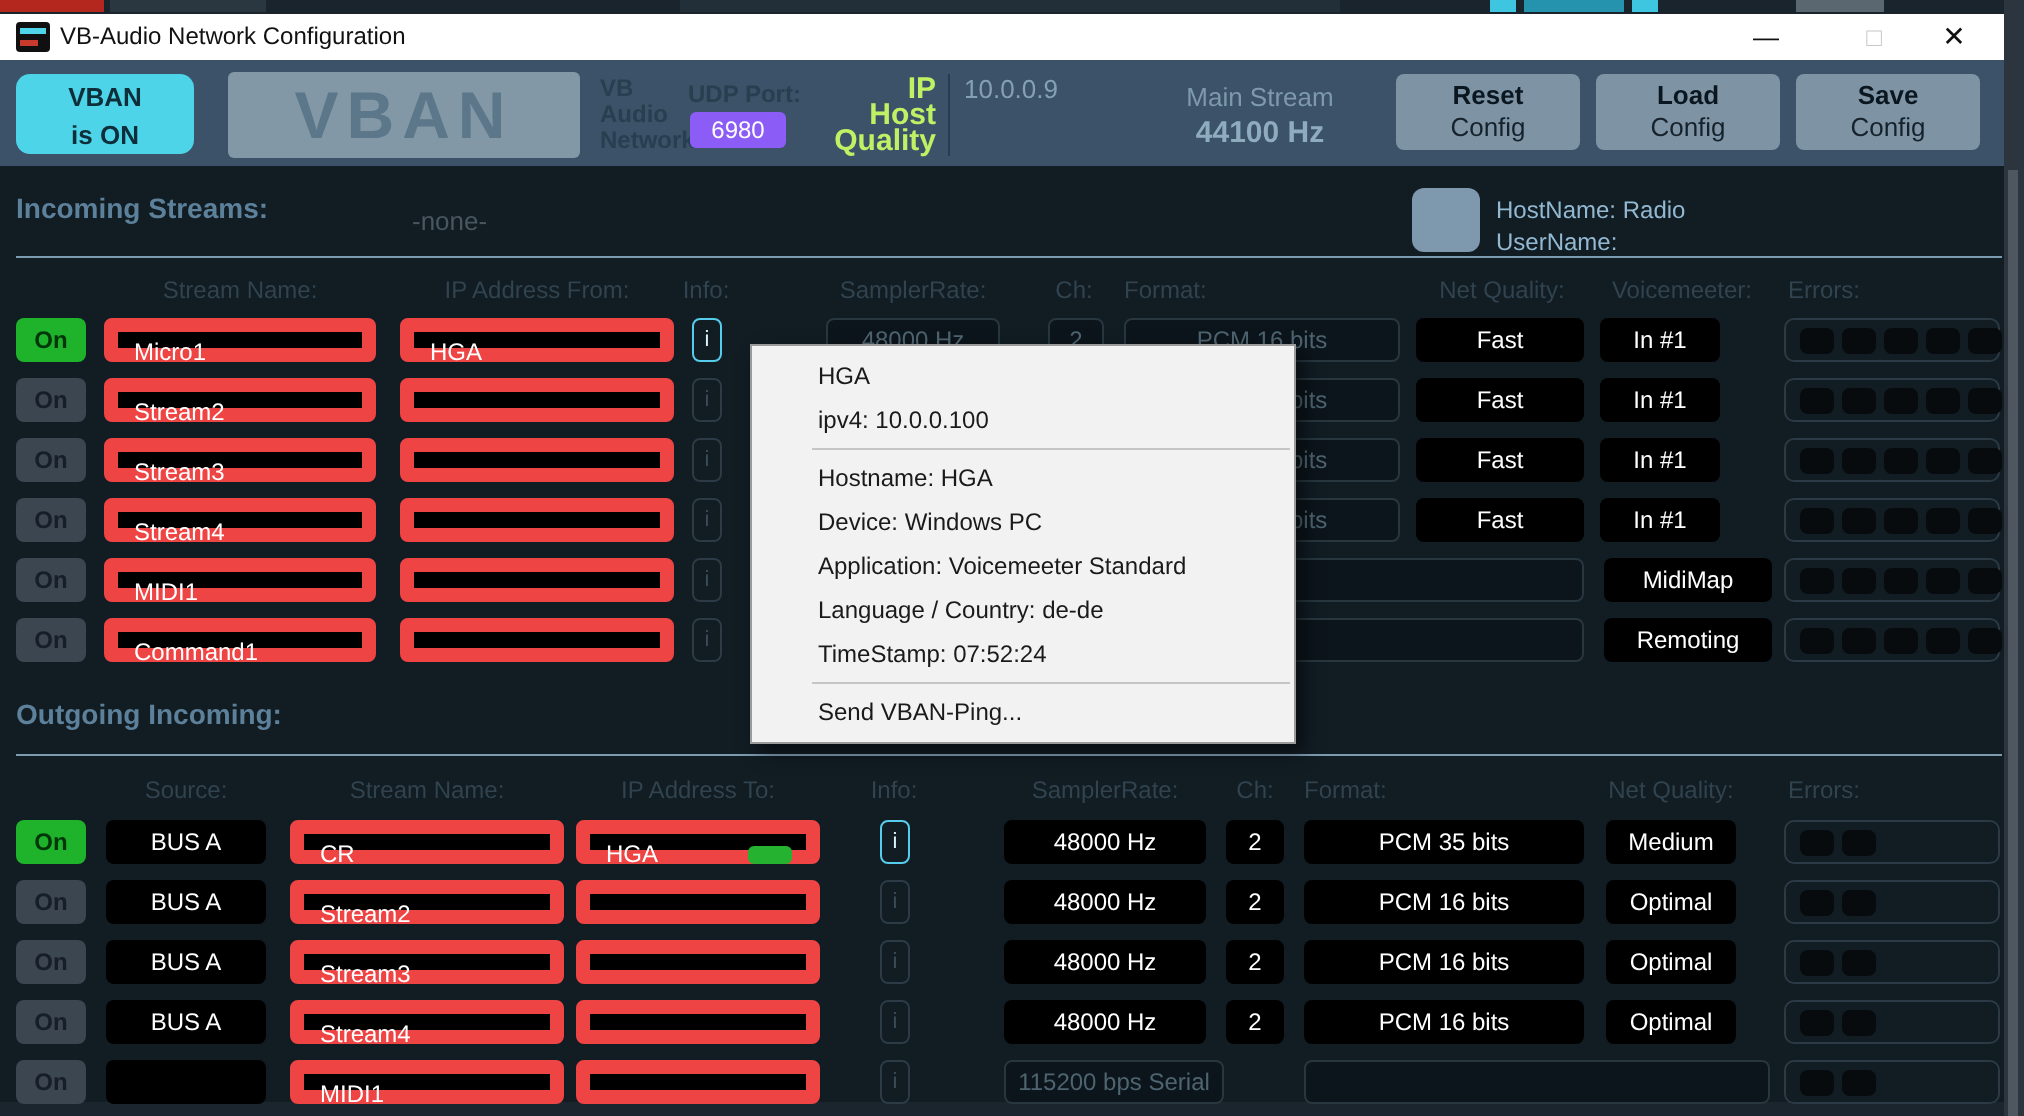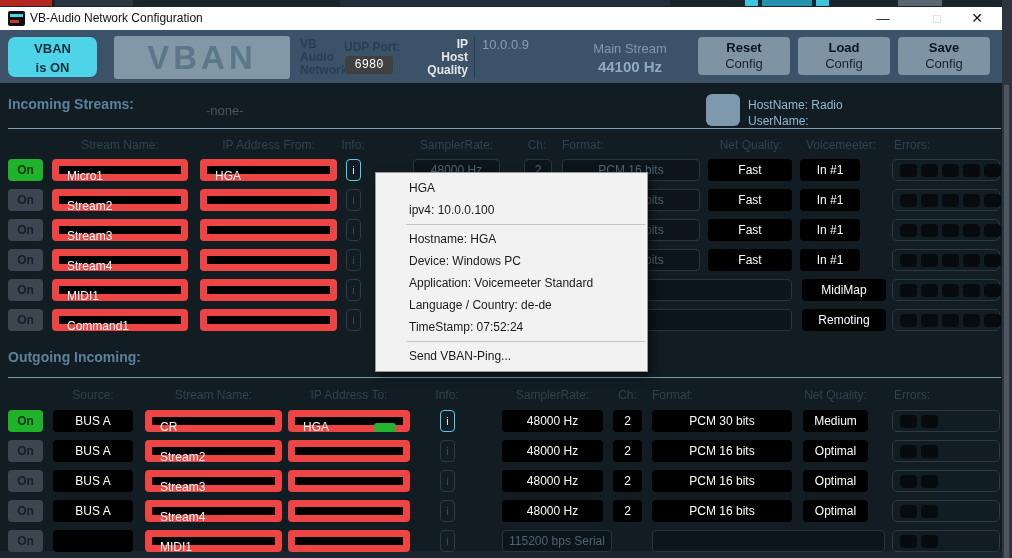--- a/index.html
+++ b/index.html
@@ -26,23 +26,23 @@
   #btn-close{left:962px;font-size:14px;}
 
   
   #topbar{left:0;top:30px;width:1002px;height:53px;background:#3b5269;}
   #vban-on{left:8px;top:7px;width:89px;height:40px;background:#4dd4e9;border-radius:7px;
            text-align:center;color:#0e2f3a;font-weight:bold;font-size:13px;line-height:19px;padding-top:2px;}
   #vban-logo{left:114px;top:6px;width:176px;height:43px;background:#8298a6;border-radius:3px;
              text-align:center;color:#5c7789;font-weight:bold;font-size:33px;line-height:43px;letter-spacing:4px;}
   #brand{left:300px;top:8px;font-size:12px;font-weight:bold;color:#27404f;line-height:13px;}
   #udp-label{left:344px;top:10px;font-size:12px;font-weight:bold;color:#27404f;}
-  #udp-value{left:345px;top:26px;width:48px;height:18px;background:#404040;border-radius:3px;
-             color:#fff;font-size:12px;text-align:center;line-height:18px;font-family:Liberation Mono, monospace;}
-  #iphost-label{left:398px;top:8px;width:70px;text-align:right;font-size:12px;font-weight:bold;color:#e5e5e5;line-height:13px;}
+  #udp-value{left:345px;top:26px;width:48px;height:18px;background:#8b5cf6;border-radius:3px;
+             color:#fff;font-size:12px;text-align:center;line-height:18px;}
+  #iphost-label{left:398px;top:8px;width:70px;text-align:right;font-size:15px;font-weight:bold;color:#bef264;line-height:13px;}
   #topbar-divider{left:474px;top:7px;width:1px;height:41px;background:#273c4c;}
   #ip-value{left:482px;top:7px;font-size:13px;color:#84a0b3;}
   #mainstream{left:570px;top:11px;width:120px;text-align:center;}
   #mainstream .l1{font-size:13px;color:#7e99ac;}
   #mainstream .l2{font-size:15px;font-weight:bold;color:#8fabbe;margin-top:2px;}
   .cfgbtn{top:7px;width:92px;height:38px;background:#7e94a5;border-radius:4px;text-align:center;padding-top:2px;}
   .cfgbtn .b1{font-size:13px;font-weight:bold;color:#0b1720;line-height:17px;}
   .cfgbtn .b2{font-size:13px;color:#15222c;line-height:16px;}
 
   
@@ -289,21 +289,21 @@
     </div>
   <div id="outgoing-rows">
       <div class="row" style="top: 410px;">
         <div class="onbtn act" style="left: 8px; width: 35px;">On</div>
         <div class="srcbox" style="left: 53px; width: 80px;">BUS A</div>
         <div class="inputbox" style="left: 145px; width: 137px;">CR</div>
         <div class="inputbox" style="left: 288px; width: 122px;">HGA<div class="greenpill"></div></div>
         <div class="infobtn act" style="left: 440px; width: 15px;">i</div>
         <div class="blackbox" style="left: 502px; width: 101px;">48000 Hz</div>
         <div class="blackbox" style="left: 613px; width: 29px;">2</div>
-        <div class="blackbox" style="left: 652px; width: 140px;">PCM 30 bits</div>
+        <div class="blackbox" style="left: 652px; width: 140px;">PCM 35 bits</div>
         <div class="blackbox" style="left: 803px; width: 65px;">Medium</div>
         <div class="errbox" style="left: 892px; width: 108px;">
           <div class="errdot" style="left: 7px;"></div>
           <div class="errdot" style="left: 28px;"></div>
         </div>
       </div>
       <div class="row" style="top: 440px;">
         <div class="onbtn" style="left: 8px; width: 35px;">On</div>
         <div class="srcbox" style="left: 53px; width: 80px;">BUS A</div>
         <div class="inputbox" style="left: 145px; width: 137px;">Stream2</div>

